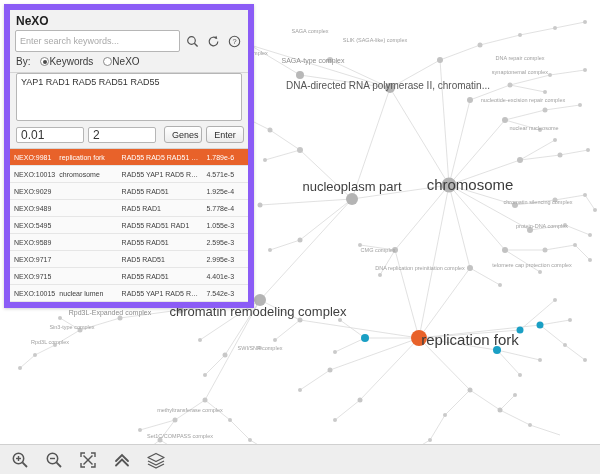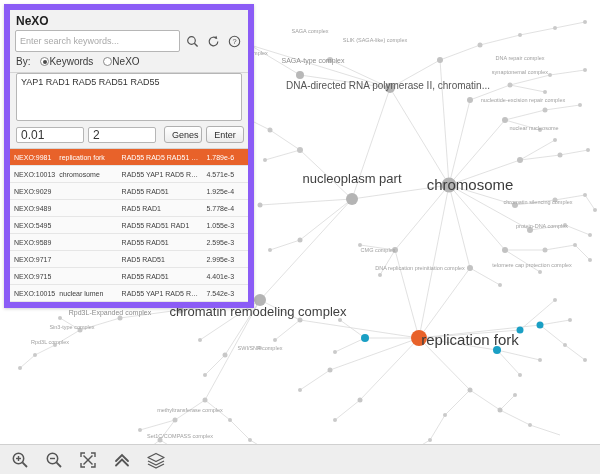--- a/index.html
+++ b/index.html
@@ -457,21 +457,21 @@
       <circle cx="170" cy="20" r="2" fill="#cacaca"></circle>
       <circle cx="185" cy="45" r="2" fill="#cacaca"></circle>
       <circle cx="210" cy="65" r="2" fill="#cacaca"></circle>
       <circle cx="180" cy="55" r="2" fill="#cacaca"></circle>
       <circle cx="260" cy="348" r="2" fill="#cacaca"></circle>
     </g>
   </svg>
 
   <div class="node-label lbl-xl" style="left:470px; top:184px;">chromosome</div>
   <div class="node-label lbl-xl" style="left:470px; top:339px;">replication fork</div>
-  <div class="node-label lbl-lg" style="left:352px; top:178px;">nucleoplasm part</div>
+  <div class="node-label lbl-lg" style="left:352px; top:186px;">nucleoplasm part</div>
   <div class="node-label lbl-lg" style="left:258px; top:311px;">chromatin remodeling complex</div>
   <div class="node-label lbl-md" style="left:388px; top:85px;">DNA-directed RNA polymerase II, chromatin...</div>
   <div class="node-label lbl-sm" style="left:313px; top:60px;">SAGA-type complex</div>
   <div class="node-label lbl-xs" style="left:310px; top:31px;">SAGA complex</div>
   <div class="node-label lbl-xs" style="left:375px; top:40px;">SLIK (SAGA-like) complex</div>
   <div class="node-label lbl-xs" style="left:243px; top:53px;">transferase complex</div>
   <div class="node-label lbl-xs" style="left:520px; top:58px;">DNA repair complex</div>
   <div class="node-label lbl-xs" style="left:520px; top:72px;">synaptonemal complex</div>
   <div class="node-label lbl-xs" style="left:523px; top:100px;">nucleotide-excision repair complex</div>
   <div class="node-label lbl-xs" style="left:534px; top:128px;">nuclear nucleosome</div>

